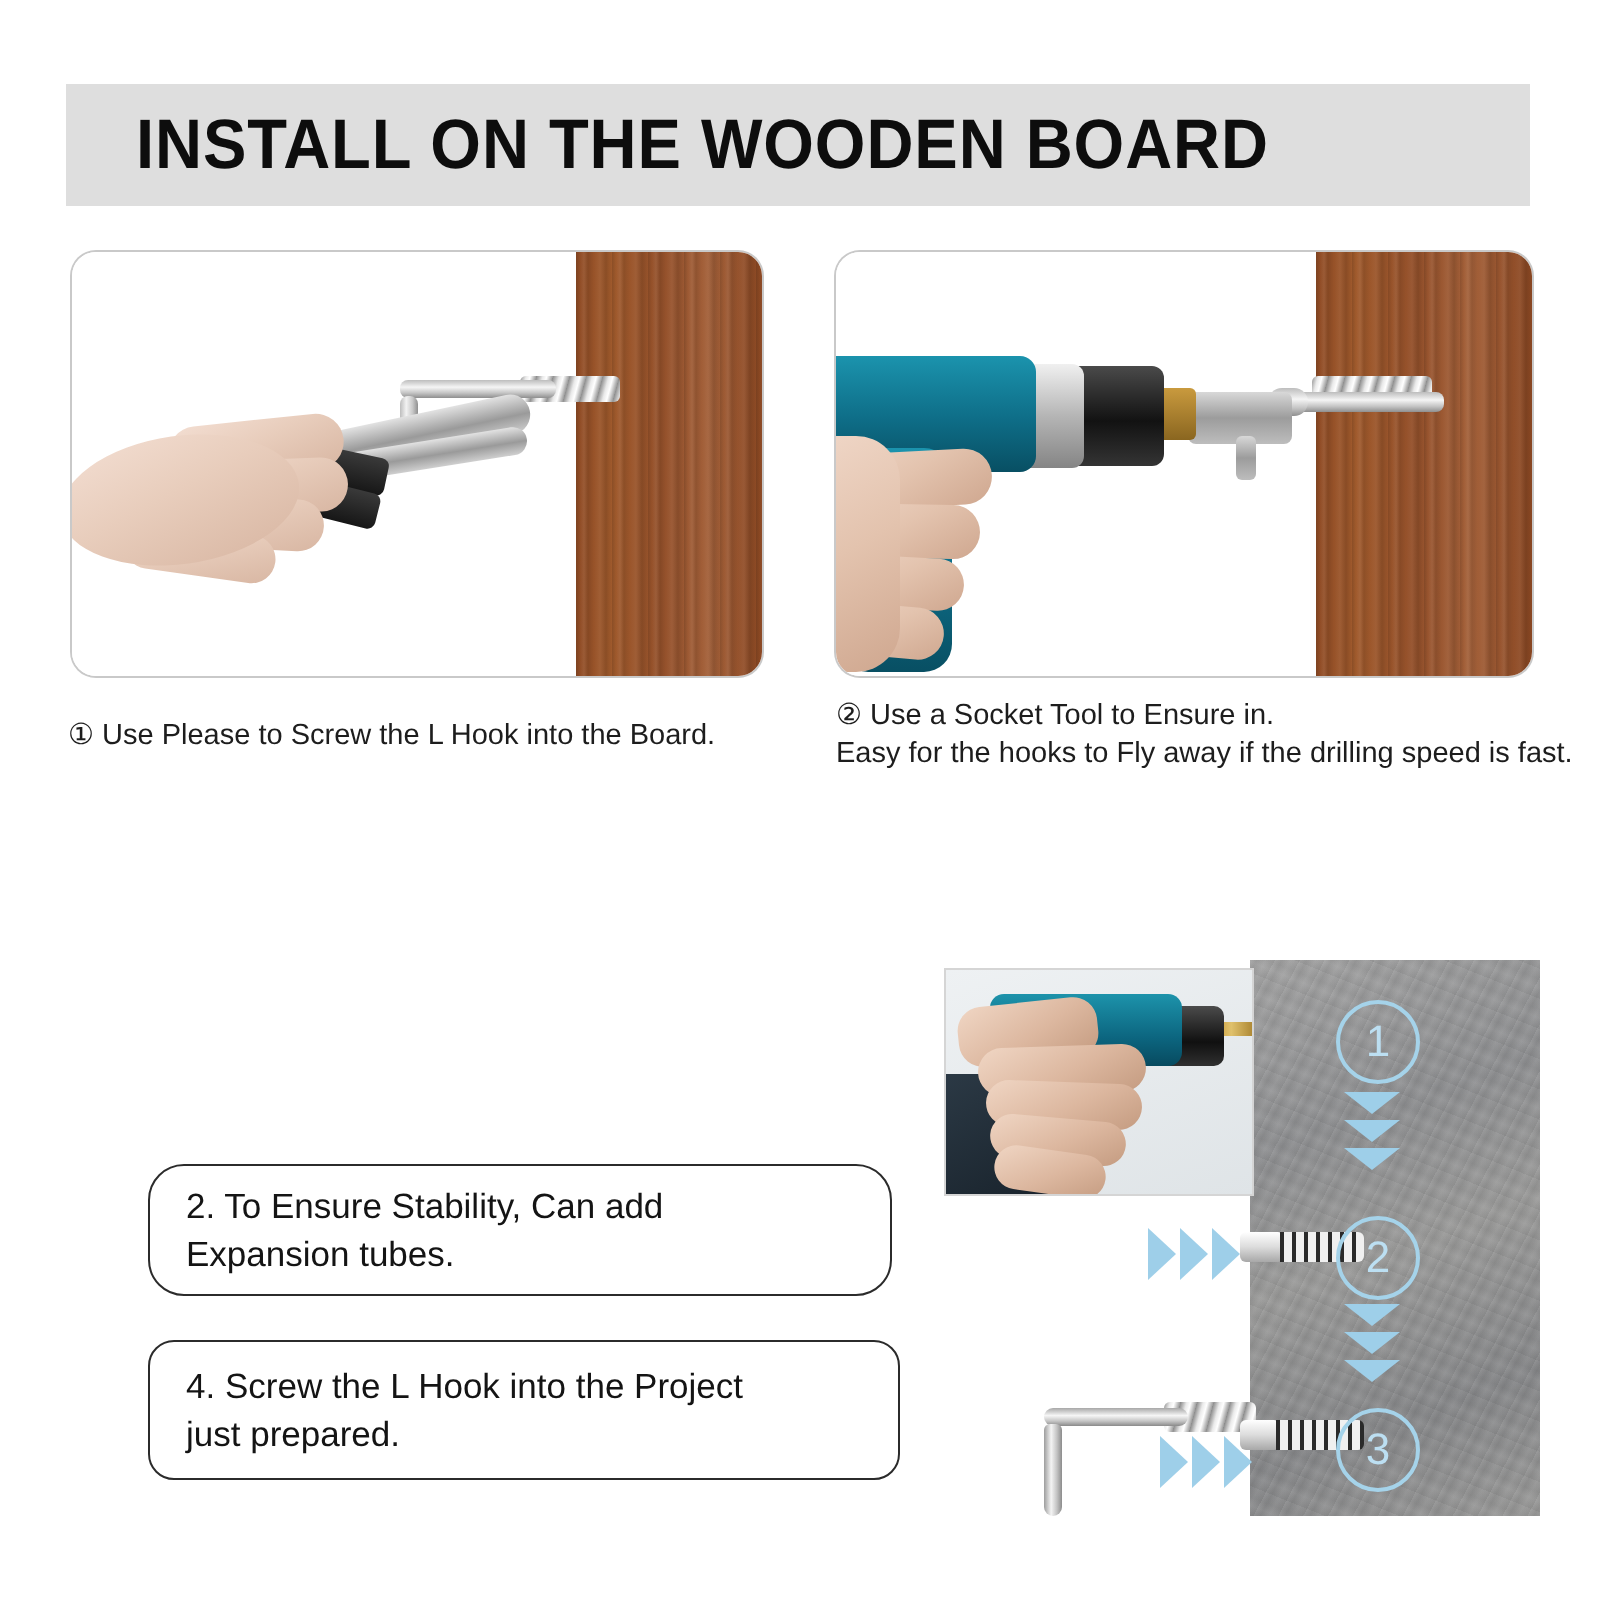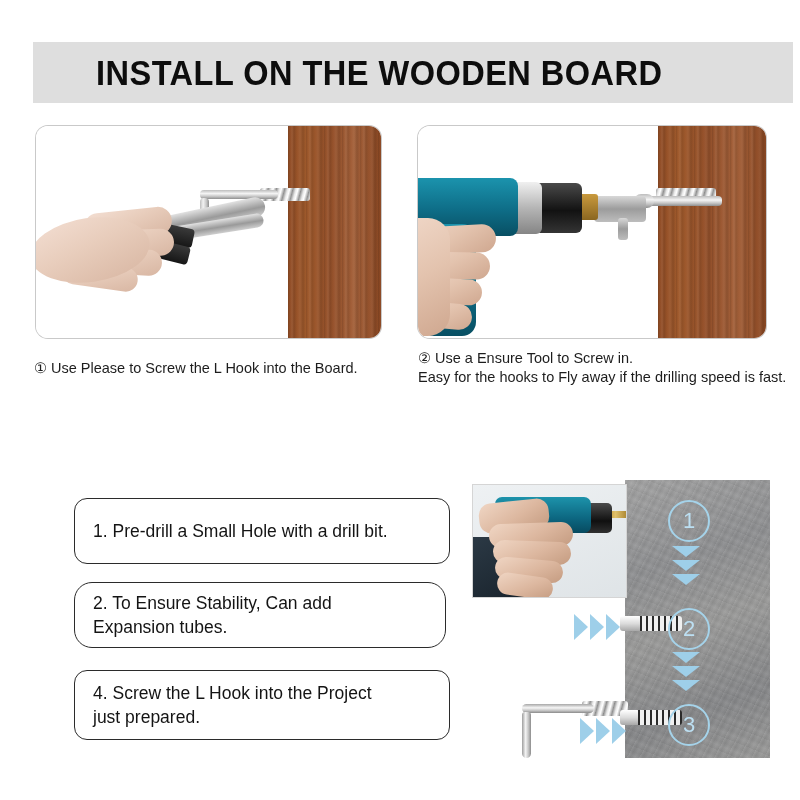--- a/index.html
+++ b/index.html
@@ -31,21 +31,21 @@
   .section-bar .bar-title {
     font-family: "Liberation Sans", sans-serif;
     font-weight: bold;
     color: #0d0d0d;
     letter-spacing: 0.5px;
     transform: scaleX(0.93);
     transform-origin: left center;
     white-space: nowrap;
   }
 
-  #bar-wooden { left: 33px; top: 42px; width: 732px; height: 61px; padding-left: 28px; }
+  #bar-wooden { left: 33px; top: 42px; width: 732px; height: 61px; }
   #bar-wooden .bar-title { font-size: 35px; margin-left: 35px; }
 
   #bar-wall { left: 33px; top: 419px; width: 732px; height: 61px; }
   #bar-wall .bar-title { font-size: 35px; margin-left: 35px; }
 
   
   .photo-panel {
     position: absolute;
     border-radius: 12px;
     overflow: hidden;
@@ -412,28 +412,25 @@
     <div class="p2-hand" id="p2-h3"></div>
     <div class="p2-hand" id="p2-h4"></div>
     <div class="p2-hand" id="p2-palm"></div>
   </div>
 
   <div class="caption" id="cap-1">
     <span class="lead">① Use Please to Screw the L Hook into the Board.</span>
   </div>
 
   <div class="caption" id="cap-2">
-    <span class="lead">② Use a Ensure Tool to Screw in.</span>
+    <span class="lead">② Use a Socket Tool to Ensure in.</span>
     <span class="lead">Easy for the hooks to Fly away if the drilling speed is fast.</span>
   </div>
 
 
-  <div class="step-box" id="step-1">
-    <span class="step-text">1. Pre-drill a Small Hole with a drill bit.</span>
-  </div>
   <div class="step-box" id="step-2">
     <span class="step-text">2. To Ensure Stability, Can add
      Expansion tubes.</span>
   </div>
   <div class="step-box" id="step-3">
     <span class="step-text">4. Screw the L Hook into the Project
      just prepared.</span>
   </div>
 
   <div id="wall-illustration">

